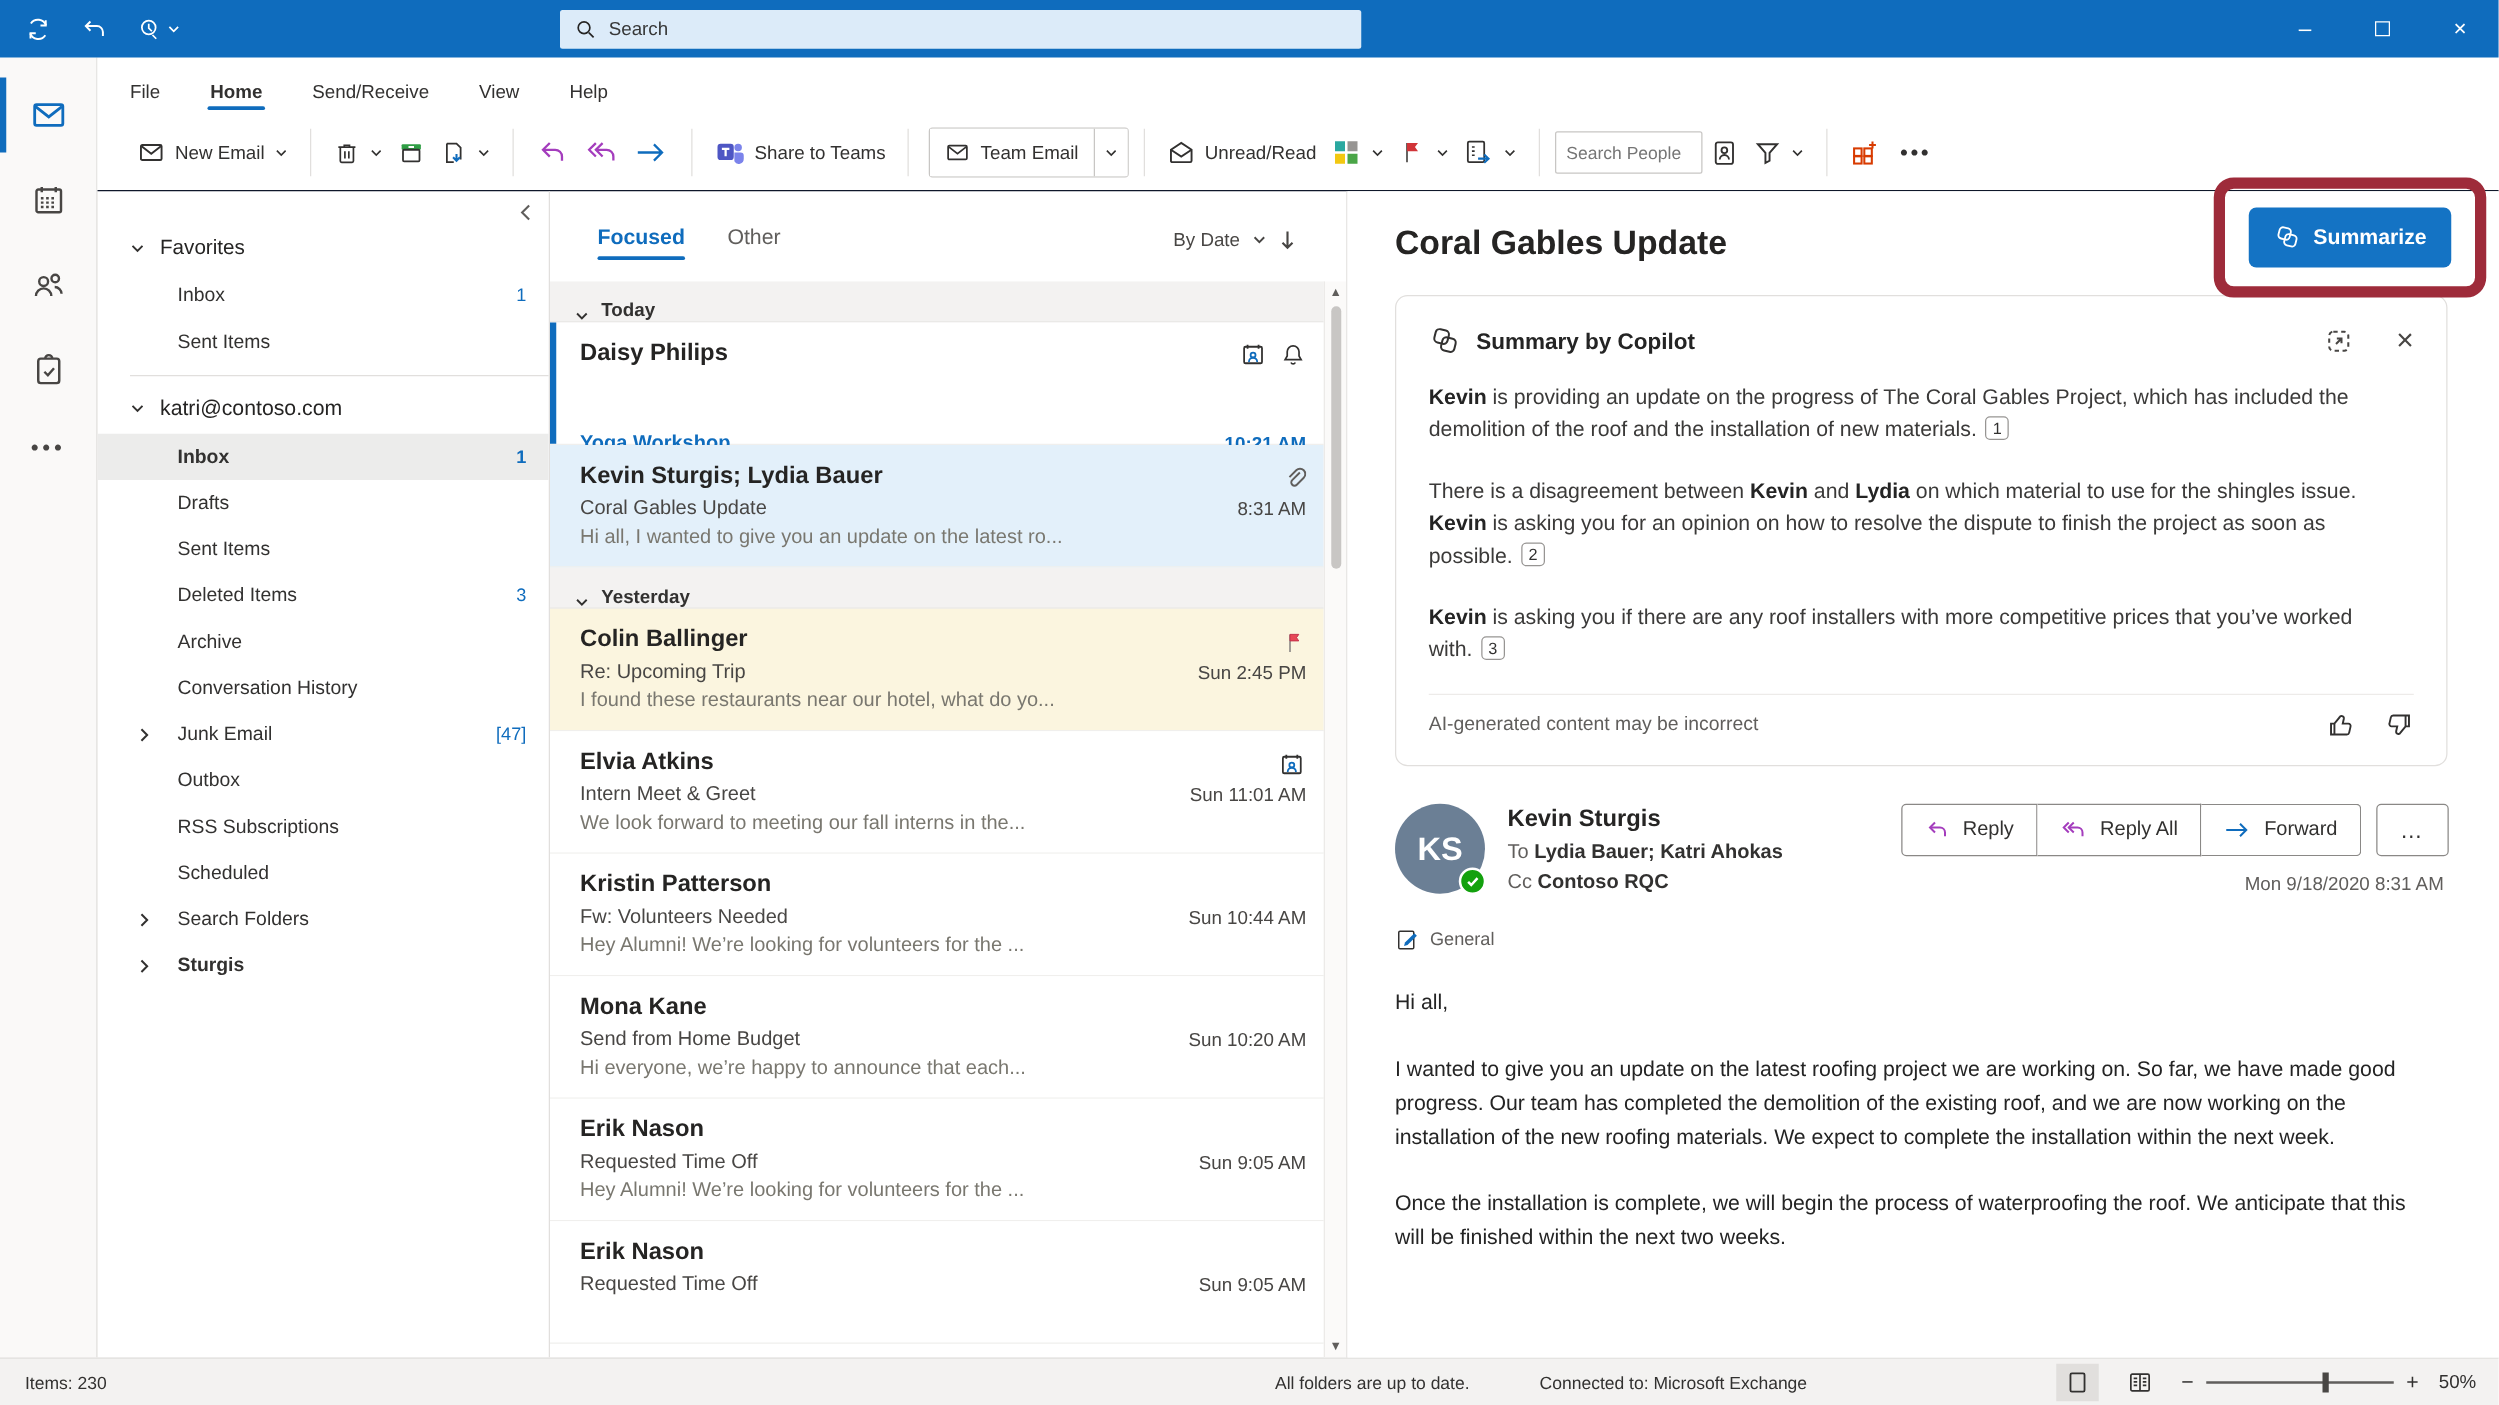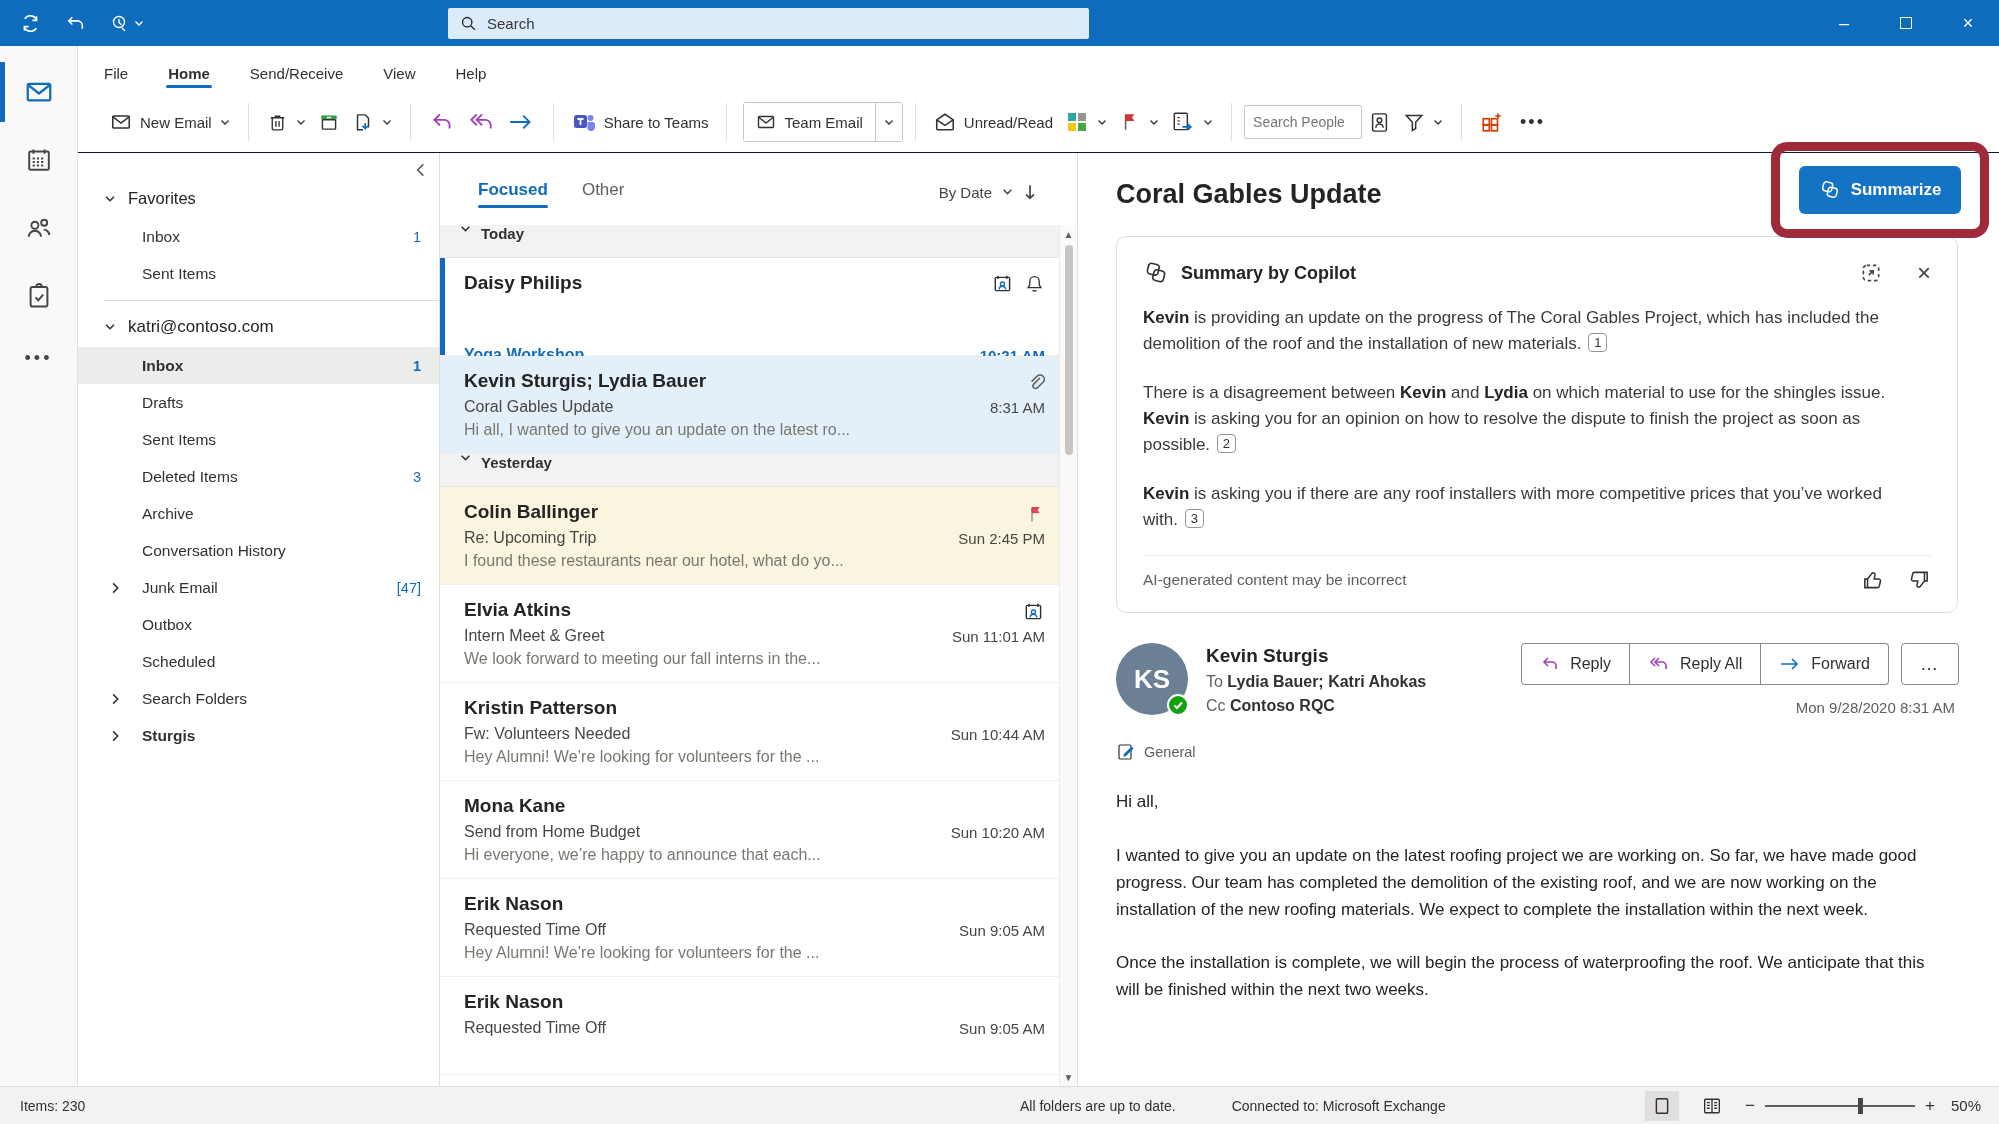--- a/index.html
+++ b/index.html
@@ -64,21 +64,21 @@
 
   
   .listpane { width:638px; border-right:1px solid #e1dfdd; display:flex; flex-direction:column; position:relative; overflow:hidden; }
   .listhead { display:flex; align-items:center; padding:16px 40px 0 38px; height:72px; flex:0 0 auto; }
   .ltab { font-size:17px; margin-right:34px; padding-bottom:14px; position:relative; color:#605e5c; }
   .ltab.active { color:#0f6cbd; font-weight:700; }
   .ltab.active::after { content:""; position:absolute; left:0; right:0; bottom:6px; height:3px; background:#0f6cbd; border-radius:2px; }
   .sortby { margin-left:auto; display:flex; align-items:center; gap:10px; color:#484644; font-size:15px; padding-bottom:10px; }
   .scrollwrap { position:relative; flex:1 1 auto; overflow:hidden; }
   .rows { position:absolute; left:0; right:18px; top:0; }
-  .grouphdr { height:33px; background:#f3f2f1; display:flex; align-items:flex-start; gap:10px; padding-left:20px;
+  .grouphdr { height:33px; background:#f3f2f1; display:flex; align-items:flex-end; gap:10px; padding-left:20px;
               font-size:15px; font-weight:700; color:#323130; border-bottom:1px solid #e8e6e4; }
   .email { position:relative; height:98px; background:#fff; border-bottom:1px solid #f0efed; display:flex;
            padding:13px 14px 10px 24px; }
   .email .eleft { flex:1 1 auto; min-width:0; }
   .email .eright { flex:0 0 auto; display:flex; flex-direction:column; align-items:flex-end; gap:4px; padding-top:2px; }
   .sender { font-size:19px; font-weight:700; color:#252423; line-height:1.3; }
   .subject { font-size:16px; color:#484644; margin-top:2px; line-height:1.35; }
   .preview { font-size:16px; color:#79776f; margin-top:2px; line-height:1.35; white-space:nowrap; overflow:hidden; }
   .etime { font-size:15px; color:#484644; white-space:nowrap; }
   .email.unread::before { content:""; position:absolute; left:0; top:0; bottom:0; width:5px; background:#0f6cbd; }
@@ -445,20 +445,23 @@
             </div>
           <div class="fitem">
             <svg class="fchev" width="8" height="12" viewBox="0 0 7 10" fill="none" stroke="#323130" stroke-width="1.4">
                 <path d="M1 1l4 4-4 4"></path>
               </svg>
             <span>Junk Email</span>
             <span class="cnt">[47]</span>
           </div>
           <div class="fitem">
               <span>Outbox</span>
+            </div>
+          <div class="fitem">
+              <span>RSS Subscriptions</span>
             </div>
           <div class="fitem">
               <span>Scheduled</span>
             </div>
           <div class="fitem">
             <svg class="fchev" width="8" height="12" viewBox="0 0 7 10" fill="none" stroke="#323130" stroke-width="1.4">
                 <path d="M1 1l4 4-4 4"></path>
               </svg>
             <span>Search Folders</span>
           </div>
@@ -710,21 +713,21 @@
                 <button class="rbtn last">
                   <svg width="22" height="16" viewBox="0 0 22 16" fill="none" stroke="#0f6cbd" stroke-width="1.6">
                       <path d="M2 8h16M13 3l5 5-5 5"></path>
                     </svg>
                   <span>Forward</span>
                 </button>
                 <button class="rbtn more">
                   <span>…</span>
                 </button>
               </div>
-              <div class="msgdate">Mon 9/28/2020 8:31 AM</div>
+              <div class="msgdate">Mon 9/18/2020 8:31 AM</div>
             </div>
           </div>
 
           <div class="sensitivity">
             <svg width="20" height="20" viewBox="0 0 20 20" fill="none">
                 <rect x="3" y="3" width="12" height="14" rx="1" stroke="#323130" stroke-width="1.2"></rect>
                 <path d="m8 12 7.5-7.5 2 2L10 14l-2.8.8Z" fill="#0f6cbd"></path>
               </svg>
             <span>General</span>
           </div>

